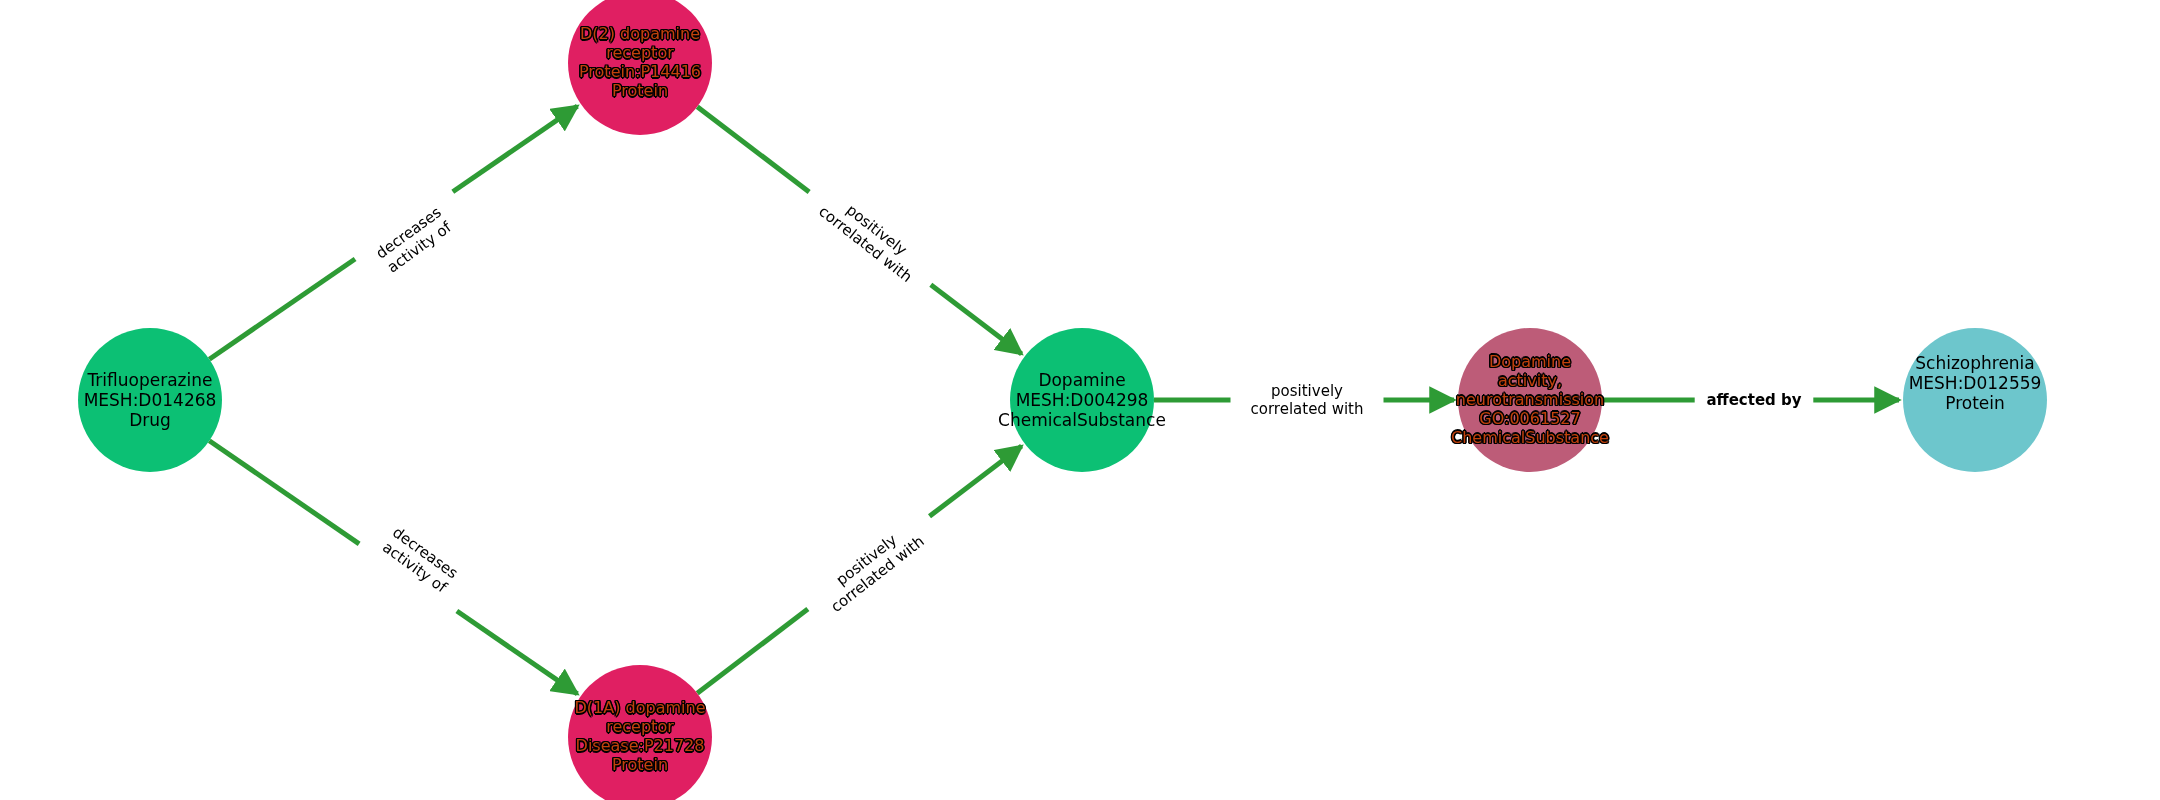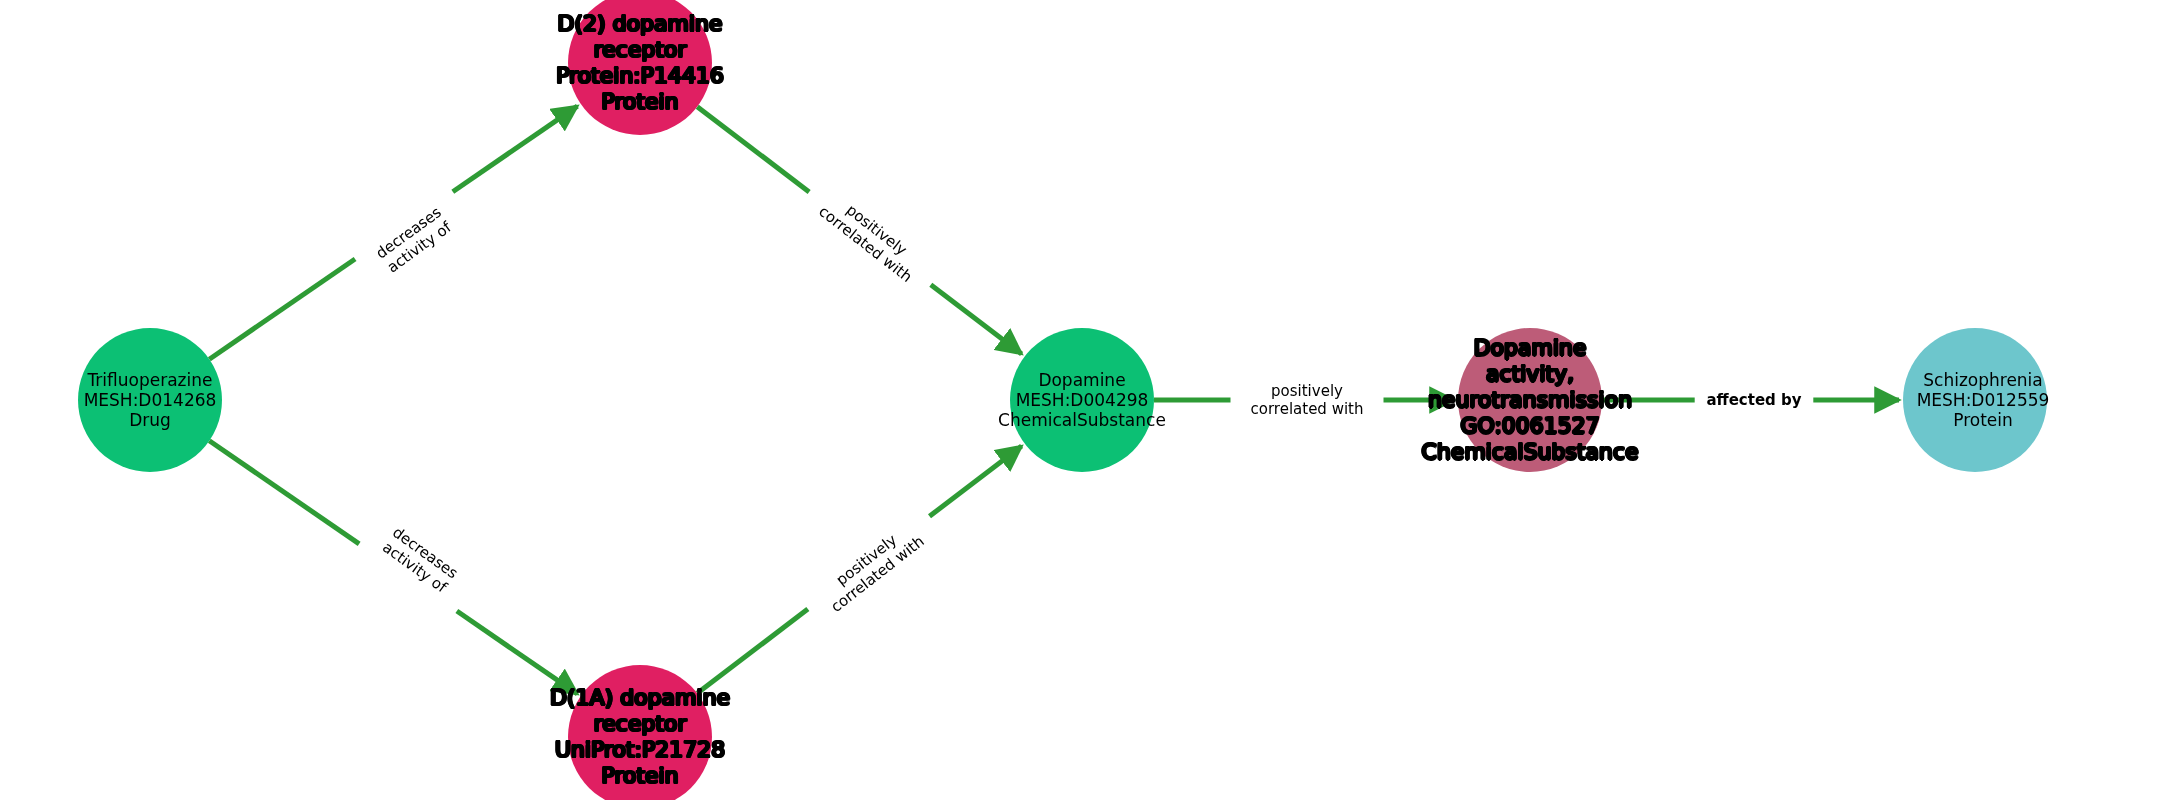--- a/index.html
+++ b/index.html
@@ -38,22 +38,22 @@
     line-height: 1.18;
     white-space: nowrap;
     pointer-events: none;
     transform: translate(-50%, -50%);
   }
   .node-label.dark {
     color: #000000;
     font-size: 17px;
   }
   .node-label.light {
-    color: #000000;
-    font-size: 22px;
+    color: #c2410c;
+    font-size: 16px;
     -webkit-text-stroke: 0.6px #000000;
     paint-order: stroke fill;
     text-shadow:
       -1.1px -1.1px 0 #000, 1.1px -1.1px 0 #000,
       -1.1px  1.1px 0 #000, 1.1px  1.1px 0 #000,
       -1.4px 0 0 #000, 1.4px 0 0 #000,
       0 -1.4px 0 #000, 0 1.4px 0 #000;
   }
   .edge-label {
     position: absolute;
@@ -103,39 +103,39 @@
       <div class="node-label light" style="left: 640px; top: 63px;">
         <div>D(2) dopamine</div>
         <div>receptor</div>
         <div>Protein:P14416</div>
         <div>Protein</div>
       </div>
       <div class="node-circle" style="left: 568px; top: 665px; width: 144px; height: 144px; background: rgb(224, 31, 98);"></div>
       <div class="node-label light" style="left: 640px; top: 737px; text-align: center;">
         <div>D(1A) dopamine</div>
         <div>receptor</div>
-        <div>UniProt:P21728</div>
+        <div>Disease:P21728</div>
         <div>Protein</div>
       </div>
       <div class="node-circle" style="left: 1010px; top: 328px; width: 144px; height: 144px; background: rgb(12, 192, 116);"></div>
       <div class="node-label dark" style="left: 1082px; top: 400px;">
         <div>Dopamine</div>
         <div>MESH:D004298</div>
         <div>ChemicalSubstance</div>
       </div>
       <div class="node-circle" style="left: 1458px; top: 328px; width: 144px; height: 144px; background: rgb(189, 92, 120);"></div>
       <div class="node-label light" style="left: 1530px; top: 400px;">
         <div>Dopamine</div>
         <div>activity,</div>
         <div>neurotransmission</div>
         <div>GO:0061527</div>
         <div>ChemicalSubstance</div>
       </div>
       <div class="node-circle" style="left: 1903px; top: 328px; width: 144px; height: 144px; background: rgb(109, 198, 204);"></div>
-      <div class="node-label dark" style="left: 1975px; top: 400px; margin-left: 8px;">
+      <div class="node-label dark" style="left: 1975px; top: 383px;">
         <div>Schizophrenia</div>
         <div>MESH:D012559</div>
         <div>Protein</div>
       </div>
     </div>
   <div id="edge-labels-layer">
       <div class="edge-label" style="left: 414px; top: 240px; transform: translate(-50%, -50%) rotate(-36deg);">
         <div>decreases</div>
         <div>activity of</div>
       </div>

